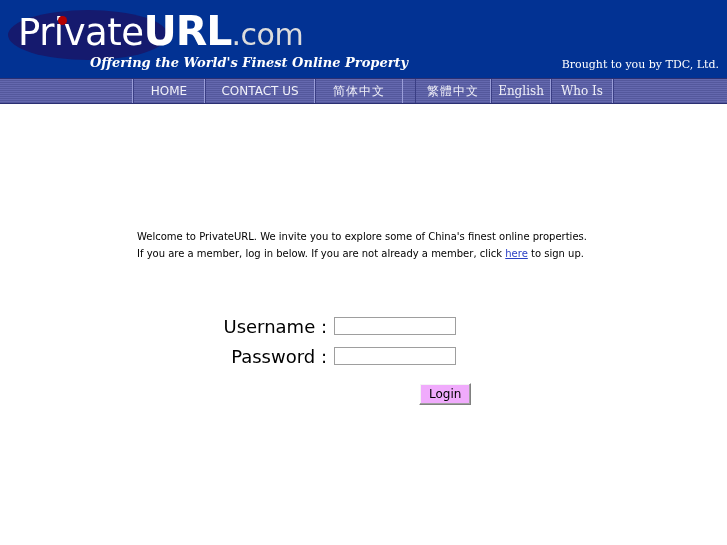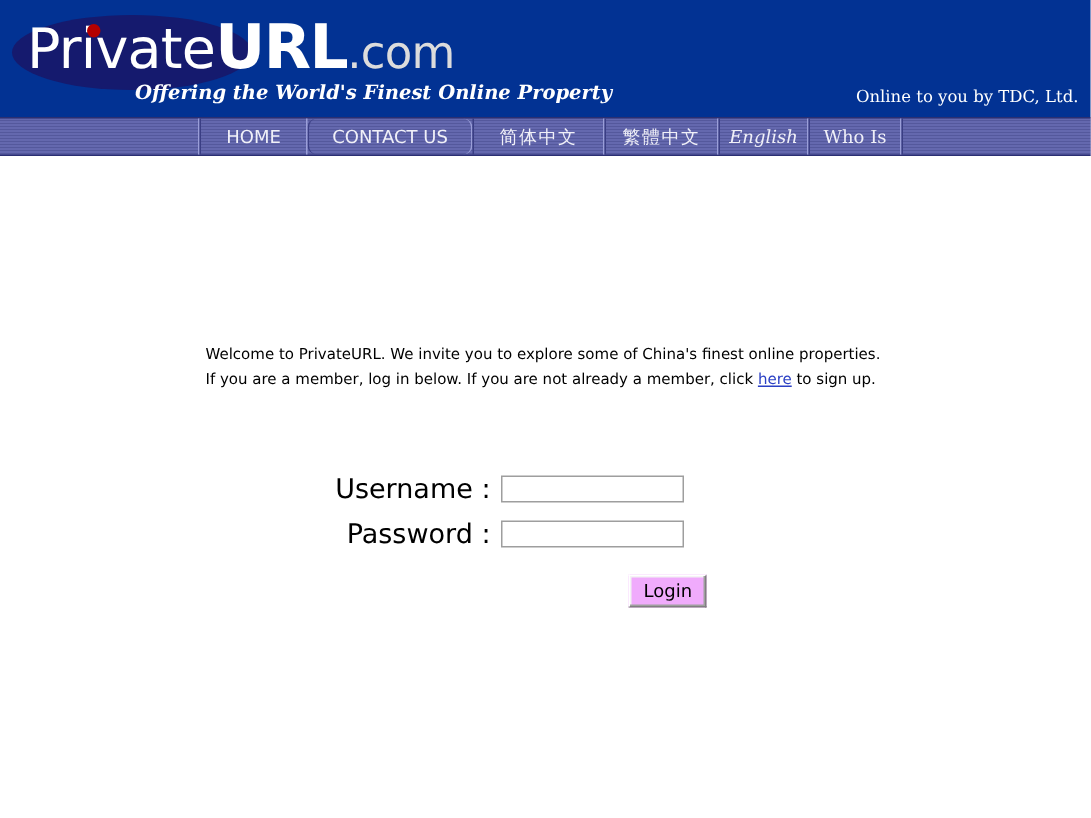--- a/index.html
+++ b/index.html
@@ -137,24 +137,24 @@
   .nav-item.cjk {
     font-family: "DejaVu Sans", "Liberation Sans", sans-serif;
     font-size: 12px;
     letter-spacing: 1px;
   }
   .nav-item.serif {
     font-family: "DejaVu Serif", "Liberation Serif", serif;
     font-size: 12px;
   }
   #nav-home      { width: 72px; }
-  #nav-contact   { width: 110px; border-radius: 6px; }
+  #nav-contact   { width: 110px; }
   #nav-simplified{ width: 88px; }
-  #nav-traditional{ width: 76px; }
-  #nav-english   { width: 60px; font-style: italic; }
+  #nav-traditional{ width: 76px; margin-left: 12px; }
+  #nav-english   { width: 60px; }
   #nav-whois     { width: 62px; }
   #nav-pad-right {
     flex: 1 1 auto;
     border-left: 1px solid #3a3e84;
   }
 
   
   #main-content {
     position: relative;
     width: 727px;
@@ -240,21 +240,21 @@
   }
 </style>
 </head>
 <body>
 
 <div id="header-banner">
   <div id="logo-ellipse"></div>
   <div id="logo-wordmark"><span class="logo-private">Private</span><span class="logo-url">URL</span><span class="logo-com">.com</span></div>
   <div id="logo-dot"></div>
   <div id="logo-tagline">Offering the World's Finest Online Property</div>
-  <div id="header-credit">Online to you by TDC, Ltd.</div>
+  <div id="header-credit">Brought to you by TDC, Ltd.</div>
 </div>
 
 <div id="nav-bar">
   <div id="nav-pad-left"></div>
   <div class="nav-item latin" id="nav-home">HOME</div>
   <div class="nav-item latin" id="nav-contact">CONTACT US</div>
   <div class="nav-item cjk" id="nav-simplified">简体中文</div>
   <div class="nav-item cjk" id="nav-traditional">繁體中文</div>
   <div class="nav-item serif" id="nav-english">English</div>
   <div class="nav-item serif" id="nav-whois">Who Is</div>

